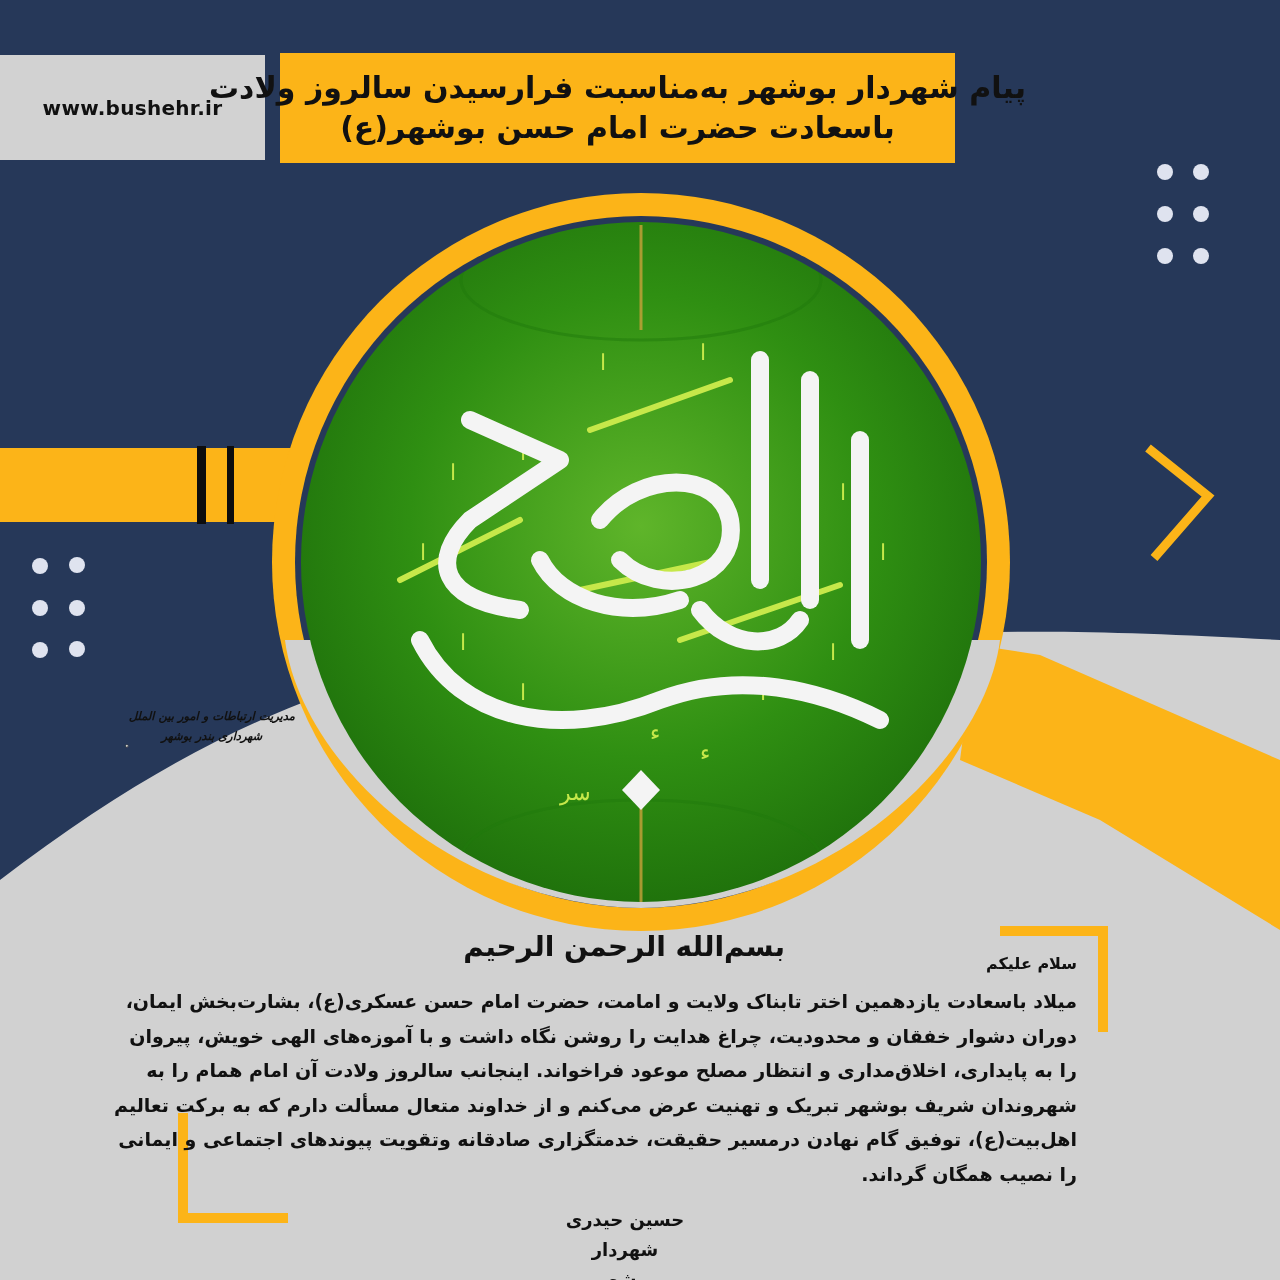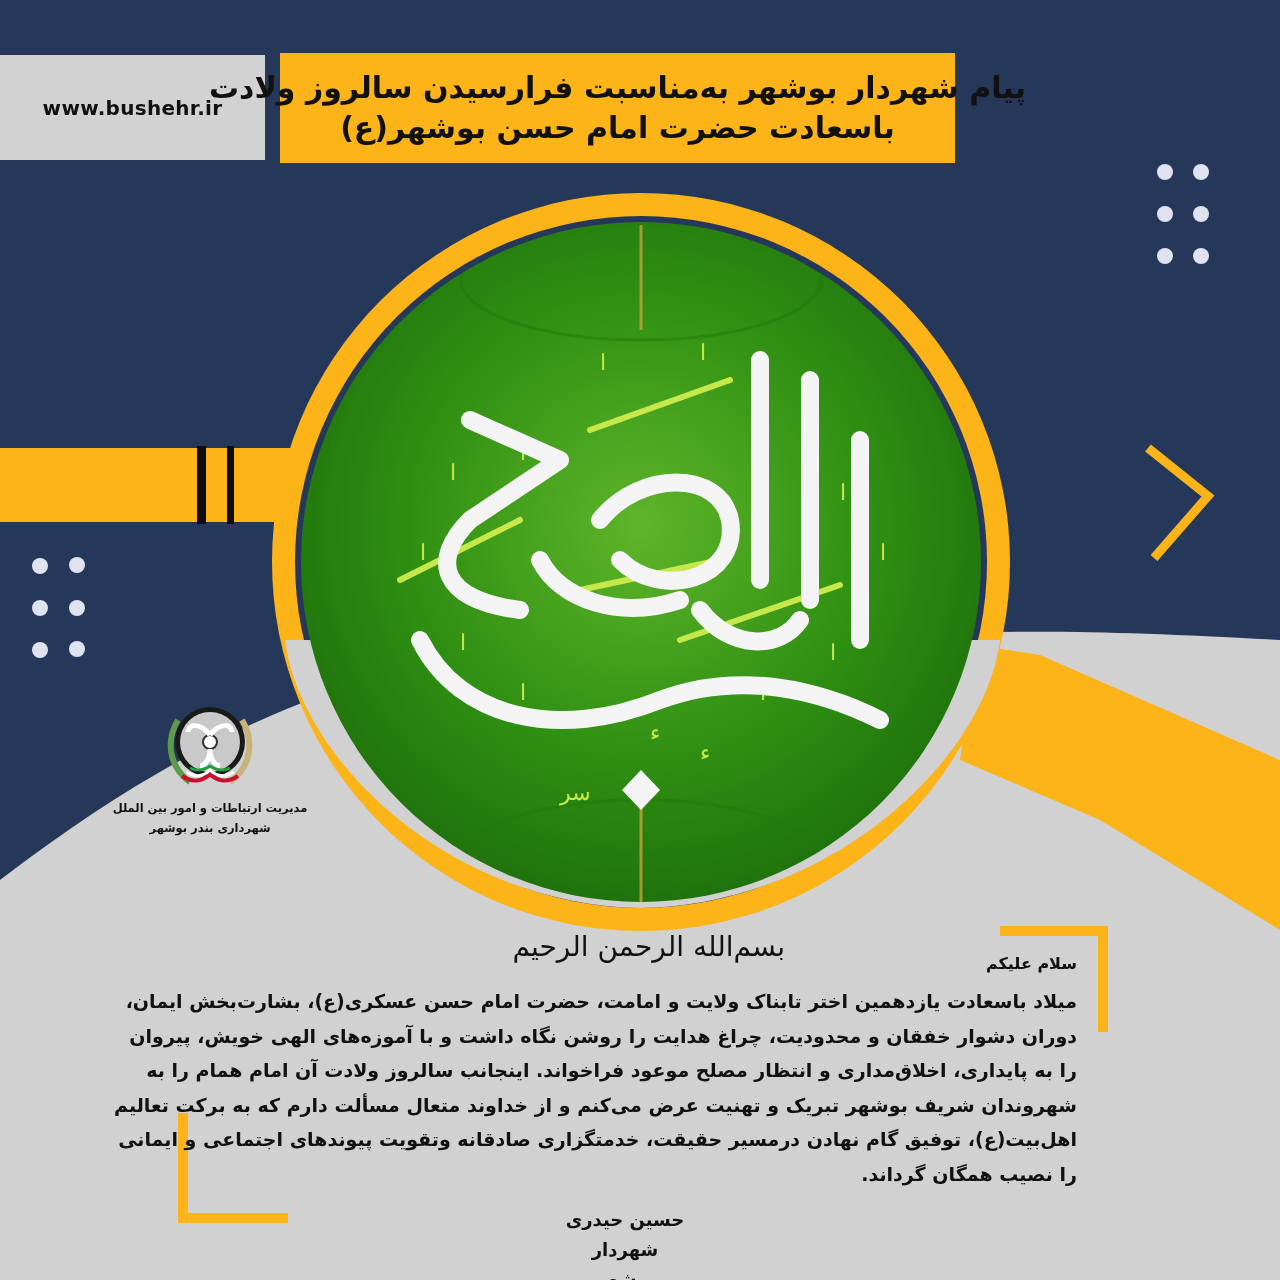--- a/index.html
+++ b/index.html
@@ -3,24 +3,24 @@
 <meta charset="utf-8">
 <style>
   html, body { margin: 0; padding: 0; }
   body { width: 1280px; height: 1280px; position: relative; overflow: hidden; background: #d1d1d1; font-family: "DejaVu Sans", sans-serif; }
   .abs { position: absolute; }
   #bg-svg { position: absolute; left: 0; top: 0; width: 1280px; height: 1280px; }
   .url-box { left: 0; top: 55px; width: 265px; height: 105px; background: #d2d2d2; display: flex; align-items: center; justify-content: center; }
   .url-text { font-family: "DejaVu Sans", sans-serif; font-weight: bold; font-size: 20px; color: #111; letter-spacing: 0.3px; }
   .title-box { left: 280px; top: 53px; width: 675px; height: 110px; background: #fcb418; display: flex; flex-direction: column; align-items: center; justify-content: center; direction: rtl; }
   .title-line { font-family: "DejaVu Sans", sans-serif; font-weight: bold; font-size: 30px; line-height: 40px; color: #111; white-space: nowrap; }
-  .logo-wrap { left: 125px; top: 700px; width: 170px; display: flex; flex-direction: column; align-items: center; }
+  .logo-wrap { left: 125px; top: 700px; width: 170px; display: flex; align-items: flex-start; font-style: italic; }
   .logo-caption { direction: rtl; text-align: center; font-family: "DejaVu Sans", sans-serif; font-weight: bold; font-size: 11.5px; line-height: 20px; color: #111; margin-top: 6px; white-space: nowrap; }
   .body-block { left: 215px; top: 940px; width: 862px; direction: rtl; font-family: "DejaVu Sans", sans-serif; color: #111; }
-  .basmala { position: absolute; left: 285px; top: 930px; width: 500px; text-align: right; direction: rtl; font-family: "DejaVu Sans", sans-serif; font-weight: normal; font-size: 28px; color: #111; white-space: nowrap; }
+  .basmala { position: absolute; left: 285px; top: 930px; width: 500px; text-align: right; direction: rtl; font-family: "DejaVu Sans", sans-serif; font-weight: bold; font-size: 28px; color: #111; white-space: nowrap; }
   .greeting { font-weight: bold; font-size: 16px; line-height: 40px; text-align: right; margin-top: 4px; }
   .para { font-weight: bold; font-size: 19px; line-height: 34.5px; text-align: justify; text-align-last: right; }
   .para-line { display: block; white-space: nowrap; text-align: justify; text-align-last: justify; }
   .para-line.last { text-align-last: right; }
   .signature { position: absolute; left: 560px; top: 1205px; width: 130px; direction: rtl; text-align: center; font-family: "DejaVu Sans", sans-serif; font-weight: bold; font-size: 18px; line-height: 30px; color: #111; }
   .dot { position: absolute; width: 16px; height: 16px; border-radius: 50%; background: #dfe3ef; }
 </style>
 </head>
 <body>
 

